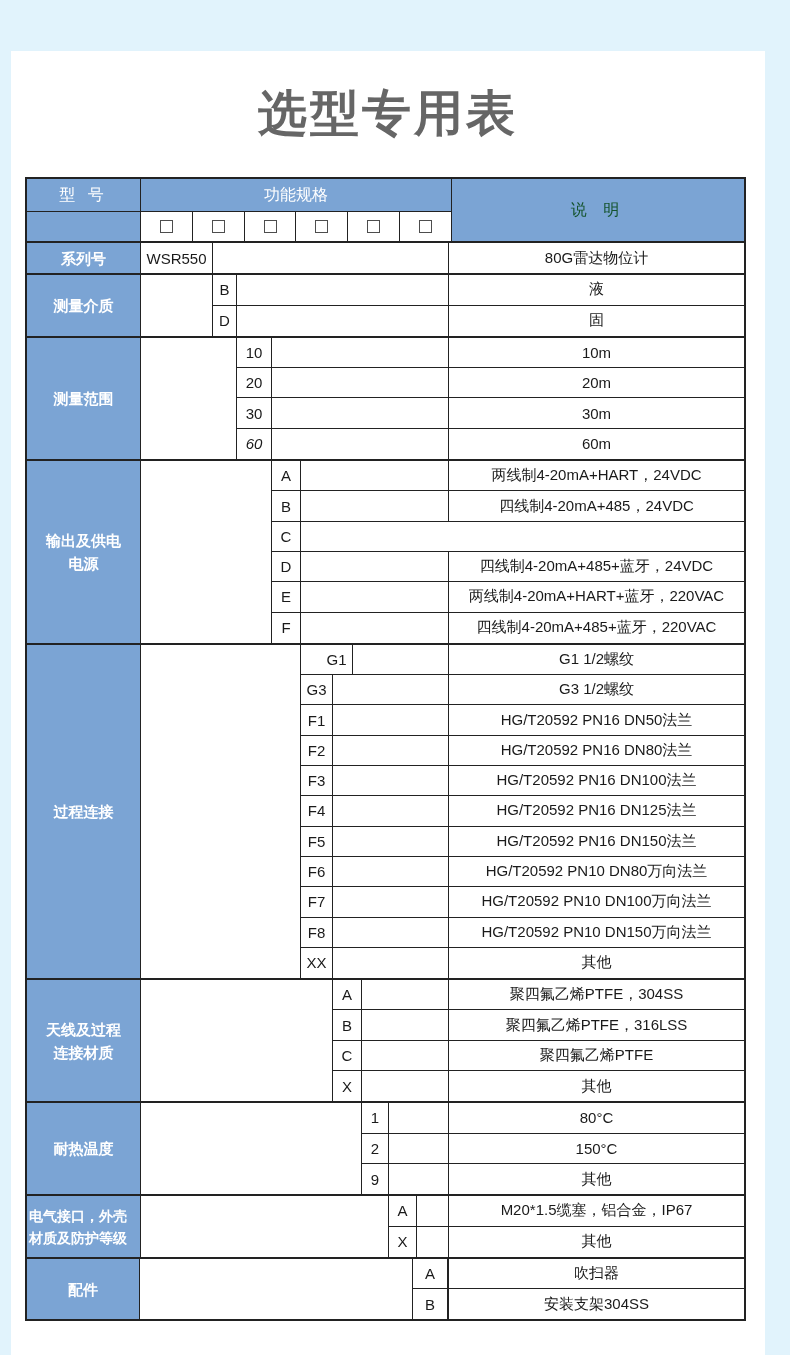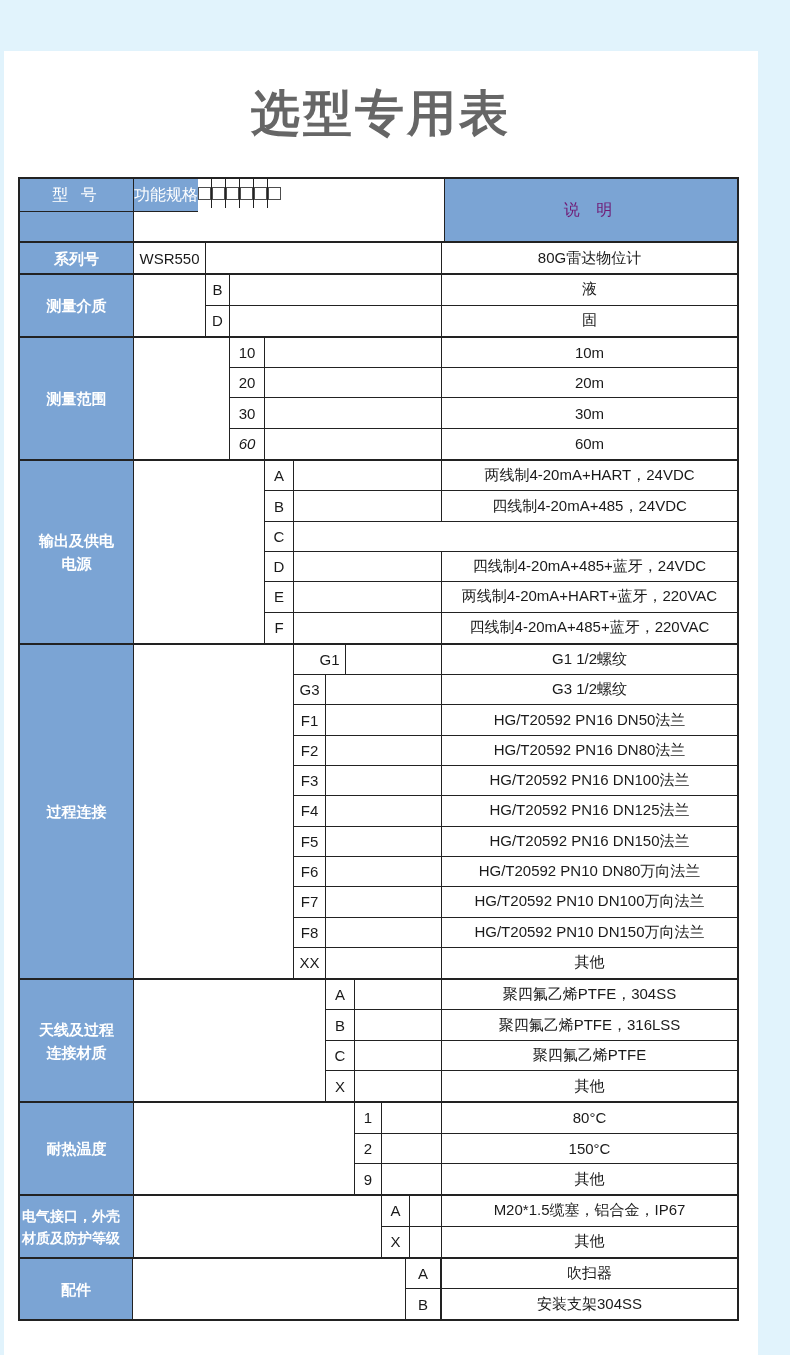--- a/index.html
+++ b/index.html
@@ -4,21 +4,21 @@
 <style>
   html,body{margin:0;padding:0;}
   body{
     width:790px;height:1355px;
     background:#e1f3fc;
     font-family:"Liberation Sans","DejaVu Sans",sans-serif;
     overflow:hidden;
     position:relative;
   }
   .card{
-    position:absolute;left:4px;top:51px;
+    position:absolute;left:11px;top:51px;
     width:754px;height:1304px;
     background:#ffffff;
   }
   .page-title{
     margin:0;
     padding-top:33px;
     height:58px;
     text-align:center;
     font-size:49px;
     font-weight:bold;
@@ -35,27 +35,27 @@
     color:#1a1a1a;
     font-size:15px;
   }
   .sel-table *{box-sizing:border-box;}
 
   
   .thead{display:flex;border-bottom:2px solid #222222;}
   .th-model-col{width:114px;border-right:1.5px solid #222222;display:flex;flex-direction:column;}
   .th-model{height:33px;background:#7ba4d4;color:#ffffff;display:flex;align-items:center;justify-content:center;border-bottom:1.5px solid #222222;font-size:16px;letter-spacing:4px;}
   .th-model-sub{height:29px;background:#7ba4d4;}
-  .th-spec-col{width:311px;border-right:1.5px solid #222222;display:flex;flex-direction:row;}
+  .th-spec-col{width:311px;border-right:1.5px solid #222222;display:flex;flex-direction:column;}
   .th-spec{height:33px;background:#7ba4d4;color:#ffffff;display:flex;align-items:center;justify-content:center;border-bottom:1.5px solid #222222;font-size:16px;}
   .checkbox-row{height:29px;display:flex;background:#ffffff;}
   .cb-cell{flex:1;display:flex;align-items:center;justify-content:center;border-right:1.5px solid #222222;}
   .cb-cell:last-child{border-right:none;}
   .cb-box{width:13px;height:13px;border:1.5px solid #4d4d4d;background:#ffffff;display:inline-block;}
-  .th-desc{flex:1;background:#7ba4d4;color:#701a75;display:flex;align-items:center;justify-content:center;font-size:16px;letter-spacing:6px;}
+  .th-desc{flex:1;background:#7ba4d4;color:#14532d;display:flex;align-items:center;justify-content:center;font-size:16px;letter-spacing:6px;}
 
   
   .section{display:flex;border-bottom:2px solid #222222;}
   .section:last-child{border-bottom:none;}
   .sec-label{
     width:114px;background:#7ba4d4;color:#ffffff;
     border-right:1.5px solid #222222;
     display:flex;flex-direction:column;align-items:center;justify-content:center;
     text-align:center;line-height:23px;font-size:15px;font-weight:bold;
   }

